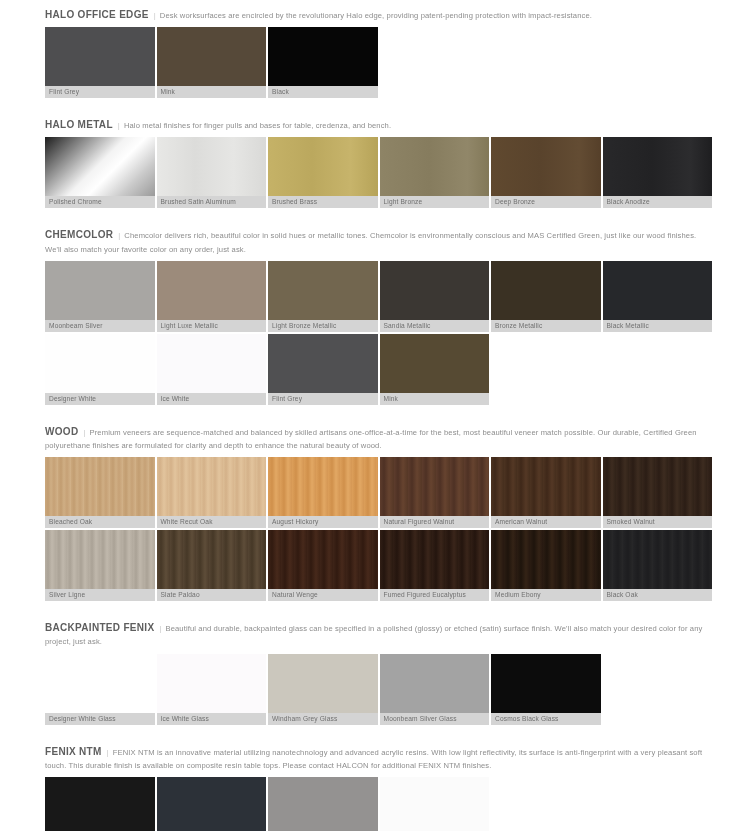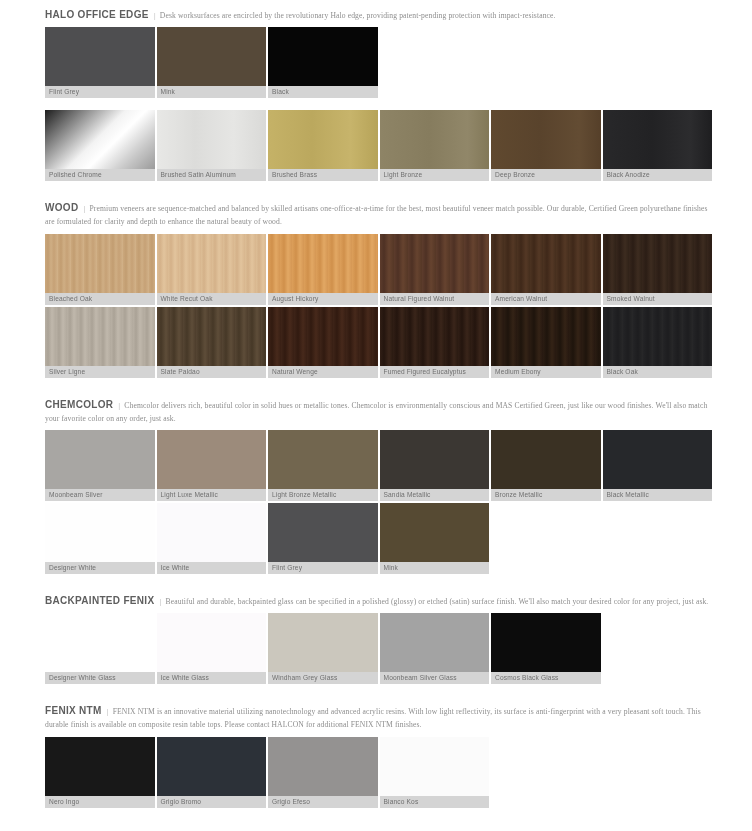--- a/index.html
+++ b/index.html
@@ -37,21 +37,20 @@
     font-size: 10px;
   }
   .sec-sep {
     display: inline-block;
     color: #c9c9c9;
     padding: 0 4px 0 5px;
     font-weight: normal;
   }
   .sec-body {
     color: #8d8d8d;
-    font-family: Liberation Serif, serif;
   }
   .grid {
     display: grid;
     grid-template-columns: repeat(6, 1fr);
     column-gap: 2px;
     width: 100%;
   }
   .cell {
     display: block;
   }
@@ -108,20 +107,21 @@
             <div class="label"></div>
           </div>
           <div class="cell empty">
             <div class="swatch"></div>
             <div class="label"></div>
           </div>
         </div>
         <div class="sec-gap"></div>
       </div>
       <div class="section">
+        <div class="sec-desc"><span class="sec-title">HALO METAL</span><span class="sec-sep">|</span><span class="sec-body">Halo metal finishes for finger pulls and bases for table, credenza, and bench.</span></div>
         <div class="grid">
           <div class="cell">
             <div class="swatch" style="background: linear-gradient(135deg, rgb(29, 29, 29) 0%, rgb(110, 110, 110) 18%, rgb(243, 243, 243) 48%, rgb(255, 255, 255) 60%, rgb(201, 201, 201) 80%, rgb(154, 154, 154) 100%);"></div>
             <div class="label">Polished Chrome</div>
           </div>
           <div class="cell">
             <div class="swatch" style="background: linear-gradient(90deg, rgb(232, 232, 230) 0%, rgb(220, 220, 218) 35%, rgb(230, 230, 228) 70%, rgb(217, 217, 215) 100%);"></div>
             <div class="label">Brushed Satin Aluminum</div>
           </div>
           <div class="cell">
@@ -137,20 +137,77 @@
             <div class="label">Deep Bronze</div>
           </div>
           <div class="cell">
             <div class="swatch" style="background: linear-gradient(90deg, rgb(40, 40, 42) 0%, rgb(34, 34, 36) 45%, rgb(44, 44, 46) 80%, rgb(30, 30, 32) 100%);"></div>
             <div class="label">Black Anodize</div>
           </div>
         </div>
         <div class="sec-gap"></div>
       </div>
       <div class="section">
+        <div class="sec-desc"><span class="sec-title">CHEMCOLOR</span><span class="sec-sep">|</span><span class="sec-body">Chemcolor delivers rich, beautiful color in solid hues or metallic tones. Chemcolor is environmentally conscious and MAS Certified Green, just like our wood finishes. We'll also match your favorite color on any order, just ask.</span></div>
+        <div class="grid">
+          <div class="cell">
+            <div class="swatch" style="background: rgb(168, 166, 163);"></div>
+            <div class="label">Moonbeam Silver</div>
+          </div>
+          <div class="cell">
+            <div class="swatch" style="background: rgb(156, 139, 123);"></div>
+            <div class="label">Light Luxe Metallic</div>
+          </div>
+          <div class="cell">
+            <div class="swatch" style="background: rgb(114, 102, 79);"></div>
+            <div class="label">Light Bronze Metallic</div>
+          </div>
+          <div class="cell">
+            <div class="swatch" style="background: rgb(59, 55, 51);"></div>
+            <div class="label">Sandia Metallic</div>
+          </div>
+          <div class="cell">
+            <div class="swatch" style="background: rgb(58, 49, 35);"></div>
+            <div class="label">Bronze Metallic</div>
+          </div>
+          <div class="cell">
+            <div class="swatch" style="background: rgb(38, 40, 43);"></div>
+            <div class="label">Black Metallic</div>
+          </div>
+        </div>
+        <div class="rowgap"></div>
+        <div class="grid">
+          <div class="cell">
+            <div class="swatch" style="background: rgb(254, 254, 254);"></div>
+            <div class="label">Designer White</div>
+          </div>
+          <div class="cell">
+            <div class="swatch" style="background: rgb(251, 250, 252);"></div>
+            <div class="label">Ice White</div>
+          </div>
+          <div class="cell">
+            <div class="swatch" style="background: rgb(80, 80, 82);"></div>
+            <div class="label">Flint Grey</div>
+          </div>
+          <div class="cell">
+            <div class="swatch" style="background: rgb(86, 74, 51);"></div>
+            <div class="label">Mink</div>
+          </div>
+          <div class="cell empty">
+            <div class="swatch"></div>
+            <div class="label"></div>
+          </div>
+          <div class="cell empty">
+            <div class="swatch"></div>
+            <div class="label"></div>
+          </div>
+        </div>
+        <div class="sec-gap"></div>
+      </div>
+      <div class="section">
         <div class="sec-desc"><span class="sec-title">WOOD</span><span class="sec-sep">|</span><span class="sec-body">Premium veneers are sequence-matched and balanced by skilled artisans one-office-at-a-time for the best, most beautiful veneer match possible. Our durable, Certified Green polyurethane finishes are formulated for clarity and depth to enhance the natural beauty of wood.</span></div>
         <div class="grid">
           <div class="cell">
             <div class="swatch" style="background: repeating-linear-gradient(90deg, rgb(203, 168, 125) 0px, rgb(194, 157, 113) 3px, rgb(207, 174, 132) 6px, rgb(198, 161, 118) 9px, rgb(210, 178, 137) 13px);"></div>
             <div class="label">Bleached Oak</div>
           </div>
           <div class="cell">
             <div class="swatch" style="background: repeating-linear-gradient(90deg, rgb(221, 190, 150) 0px, rgb(212, 177, 137) 3px, rgb(226, 196, 157) 7px, rgb(216, 182, 142) 11px);"></div>
             <div class="label">White Recut Oak</div>
           </div>
@@ -189,77 +246,20 @@
             <div class="swatch" style="background: repeating-linear-gradient(90deg, rgb(48, 30, 21) 0px, rgb(36, 21, 14) 4px, rgb(58, 37, 26) 9px, rgb(42, 26, 17) 13px);"></div>
             <div class="label">Fumed Figured Eucalyptus</div>
           </div>
           <div class="cell">
             <div class="swatch" style="background: repeating-linear-gradient(90deg, rgb(42, 28, 18) 0px, rgb(30, 20, 12) 4px, rgb(52, 35, 22) 9px, rgb(38, 24, 16) 13px);"></div>
             <div class="label">Medium Ebony</div>
           </div>
           <div class="cell">
             <div class="swatch" style="background: repeating-linear-gradient(90deg, rgb(36, 36, 38) 0px, rgb(29, 29, 31) 5px, rgb(40, 40, 41) 10px);"></div>
             <div class="label">Black Oak</div>
-          </div>
-        </div>
-        <div class="sec-gap"></div>
-      </div>
-      <div class="section">
-        <div class="sec-desc"><span class="sec-title">CHEMCOLOR</span><span class="sec-sep">|</span><span class="sec-body">Chemcolor delivers rich, beautiful color in solid hues or metallic tones. Chemcolor is environmentally conscious and MAS Certified Green, just like our wood finishes. We'll also match your favorite color on any order, just ask.</span></div>
-        <div class="grid">
-          <div class="cell">
-            <div class="swatch" style="background: rgb(168, 166, 163);"></div>
-            <div class="label">Moonbeam Silver</div>
-          </div>
-          <div class="cell">
-            <div class="swatch" style="background: rgb(156, 139, 123);"></div>
-            <div class="label">Light Luxe Metallic</div>
-          </div>
-          <div class="cell">
-            <div class="swatch" style="background: rgb(114, 102, 79);"></div>
-            <div class="label">Light Bronze Metallic</div>
-          </div>
-          <div class="cell">
-            <div class="swatch" style="background: rgb(59, 55, 51);"></div>
-            <div class="label">Sandia Metallic</div>
-          </div>
-          <div class="cell">
-            <div class="swatch" style="background: rgb(58, 49, 35);"></div>
-            <div class="label">Bronze Metallic</div>
-          </div>
-          <div class="cell">
-            <div class="swatch" style="background: rgb(38, 40, 43);"></div>
-            <div class="label">Black Metallic</div>
-          </div>
-        </div>
-        <div class="rowgap"></div>
-        <div class="grid">
-          <div class="cell">
-            <div class="swatch" style="background: rgb(254, 254, 254);"></div>
-            <div class="label">Designer White</div>
-          </div>
-          <div class="cell">
-            <div class="swatch" style="background: rgb(251, 250, 252);"></div>
-            <div class="label">Ice White</div>
-          </div>
-          <div class="cell">
-            <div class="swatch" style="background: rgb(80, 80, 82);"></div>
-            <div class="label">Flint Grey</div>
-          </div>
-          <div class="cell">
-            <div class="swatch" style="background: rgb(86, 74, 51);"></div>
-            <div class="label">Mink</div>
-          </div>
-          <div class="cell empty">
-            <div class="swatch"></div>
-            <div class="label"></div>
-          </div>
-          <div class="cell empty">
-            <div class="swatch"></div>
-            <div class="label"></div>
           </div>
         </div>
         <div class="sec-gap"></div>
       </div>
       <div class="section">
         <div class="sec-desc"><span class="sec-title">BACKPAINTED FENIX</span><span class="sec-sep">|</span><span class="sec-body">Beautiful and durable, backpainted glass can be specified in a polished (glossy) or etched (satin) surface finish. We'll also match your desired color for any project, just ask.</span></div>
         <div class="grid">
           <div class="cell">
             <div class="swatch" style="background: rgb(255, 255, 255);"></div>
             <div class="label">Designer White Glass</div>

